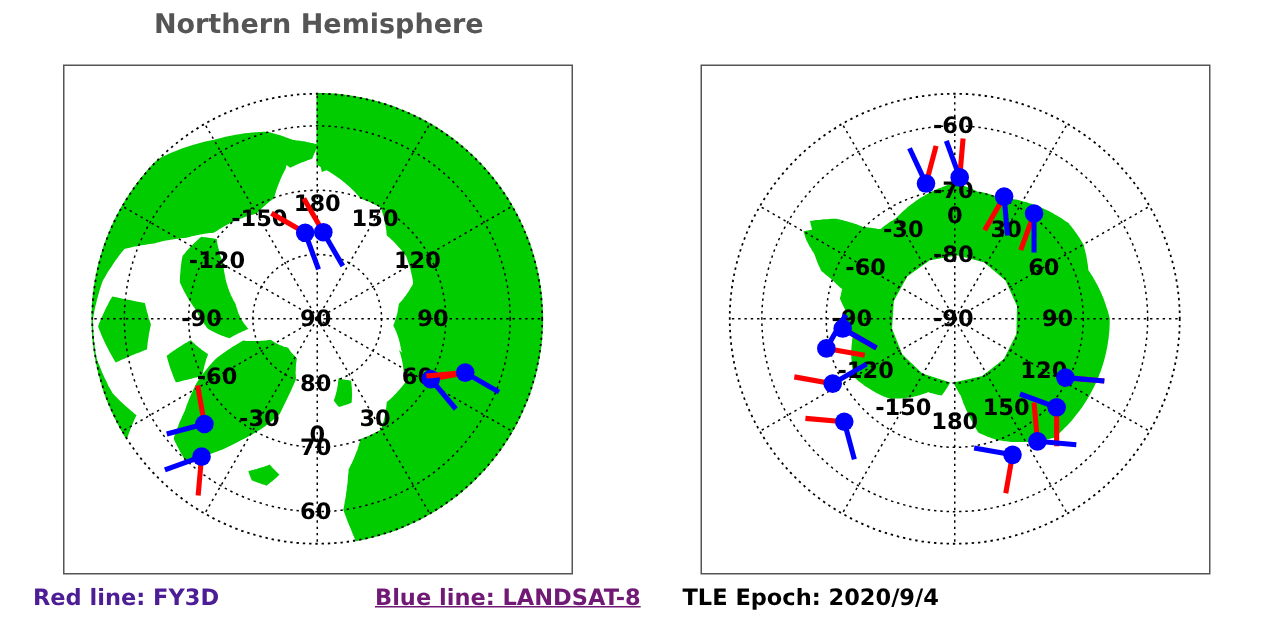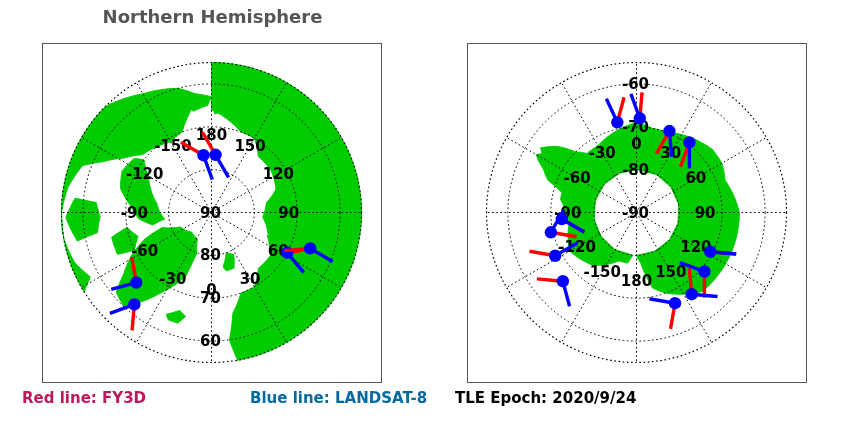--- a/index.html
+++ b/index.html
@@ -21,22 +21,22 @@
   }
   .plotsvg{position:absolute;left:0;top:0;}
   .legend{
     position:absolute;bottom:10px;left:0;width:850px;height:26px;
   }
   .legend-item{
     position:absolute;font-size:15px;font-weight:bold;
     font-family:"DejaVu Sans","Liberation Sans",sans-serif;
     white-space:nowrap;
   }
-  #legend-red{left:22px;top:0;color:#be185d;}
-  #legend-blue{left:250px;top:0;color:#0369a1;}
+  #legend-red{left:22px;top:0;color:#4c1d95;}
+  #legend-blue{left:250px;top:0;color:#701a75;text-decoration:underline;}
   #legend-epoch{left:455px;top:0;color:#000000;}
   .gridtext{
     font-family:"DejaVu Sans","Liberation Sans",sans-serif;
     font-size:15px;font-weight:bold;fill:#000000;
   }
 </style>
 </head>
 <body>
 
 <div id="stage">
@@ -202,16 +202,16 @@
             <line x1="207.01492552251418" y1="259.23547841174053" x2="181.40992394419675" y2="254.72062579240034" stroke="#0000ff" stroke-width="3.4" stroke-linecap="butt"></line>
             <circle cx="207.01492552251418" cy="259.23547841174053" r="6.2" fill="#0000ff"></circle>
           </g>
         </svg>
     </div>
   </div>
 
   <div class="legend">
     <div class="legend-item" id="legend-red">Red line: FY3D</div>
     <div class="legend-item" id="legend-blue">Blue line: LANDSAT-8</div>
-    <div class="legend-item" id="legend-epoch">TLE Epoch: 2020/9/24</div>
+    <div class="legend-item" id="legend-epoch">TLE Epoch: 2020/9/4</div>
   </div>
 
 </div>
 
 </body></html>

